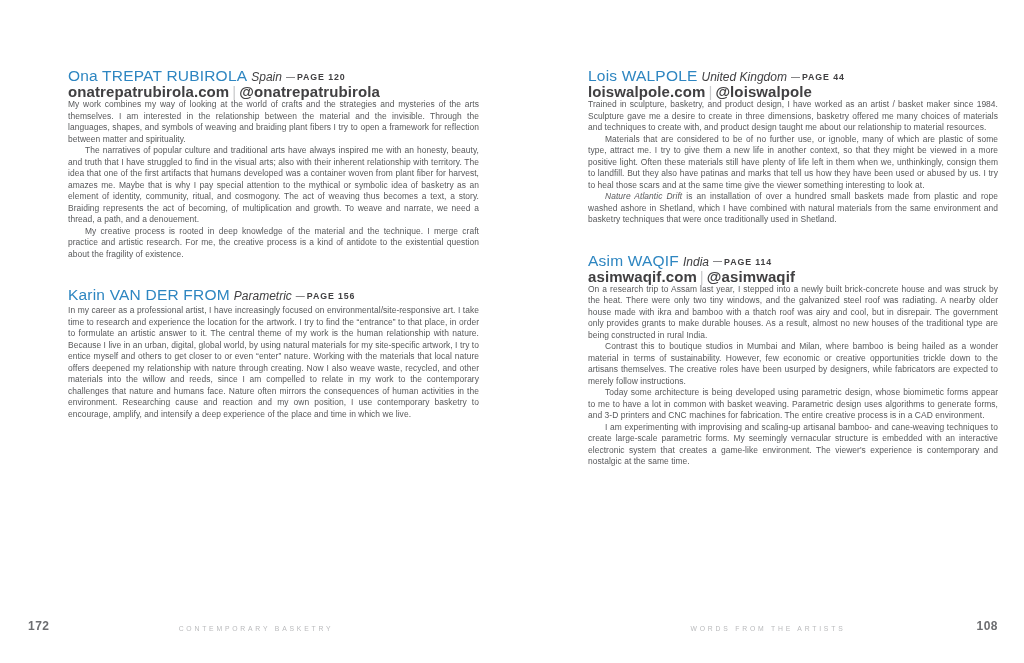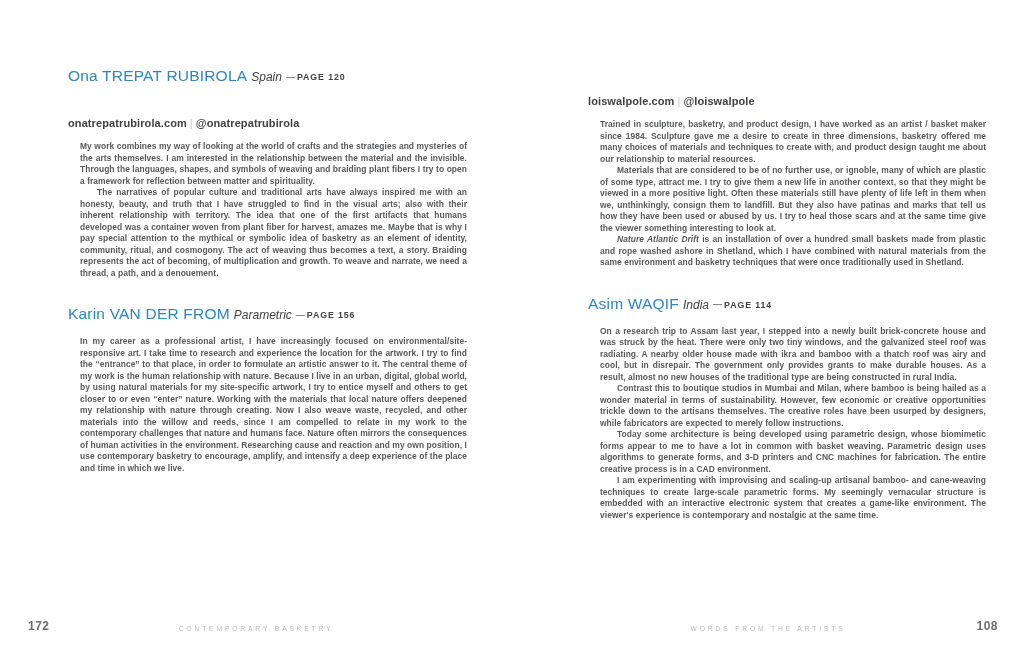--- a/index.html
+++ b/index.html
@@ -60,34 +60,33 @@
     vertical-align: 1.5px;
   }
   .page-ref {
     font-size: 8.8px;
     font-weight: bold;
     color: var(--dark);
     letter-spacing: 0.9px;
     vertical-align: 1.5px;
   }
   .contact-line {
-    font-size: 11px;
+    font-size: 15px;
     font-weight: bold;
     color: var(--dark);
     line-height: 11px;
     margin-bottom: 2px;
     letter-spacing: 0.1px;
-    margin-top: 32px;
   }
   .contact-sep {
     color: #c9cacc;
     font-weight: normal;
     margin: 0 3px;
   }
-  .bio { margin: 12px; font-weight: bold; }
+  .bio { margin: 0; }
   .bio-para {
     margin: 0;
     font-size: 8.45px;
     line-height: 11.5px;
     color: var(--body);
     text-align: justify;
     letter-spacing: 0.05px;
   }
   .bio-para.indent { text-indent: 17px; }
   .bio-para i { font-style: italic; }
@@ -120,47 +119,50 @@
 <div class="spread">
 
   <div class="page left">
     <div class="content" id="left-col">
   <section class="artist-section">
     <h2 class="artist-heading"><span class="artist-name">Ona TREPAT RUBIROLA</span><span class="artist-country">Spain</span><span class="dash">—</span><span class="page-ref">PAGE 120</span></h2>
     <div class="contact-line"><span class="website">onatrepatrubirola.com</span><span class="contact-sep">|</span><span class="handle">@onatrepatrubirola</span></div>
     <div class="bio">
             <p class="bio-para">My work combines my way of looking at the world of crafts and the strategies and mysteries of the arts themselves. I am interested in the relationship between the material and the invisible. Through the languages, shapes, and symbols of weaving and braiding plant fibers I try to open a framework for reflection between matter and spirituality.</p>
             <p class="bio-para indent">The narratives of popular culture and traditional arts have always inspired me with an honesty, beauty, and truth that I have struggled to find in the visual arts; also with their inherent relationship with territory. The idea that one of the first artifacts that humans developed was a container woven from plant fiber for harvest, amazes me. Maybe that is why I pay special attention to the mythical or symbolic idea of basketry as an element of identity, community, ritual, and cosmogony. The act of weaving thus becomes a text, a story. Braiding represents the act of becoming, of multiplication and growth. To weave and narrate, we need a thread, a path, and a denouement.</p>
+            <p class="bio-para indent">My creative process is rooted in deep knowledge of the material and the technique. I merge craft practice and artistic research. For me, the creative process is a kind of antidote to the existential question about the fragility of existence.</p>
           </div>
   </section>
 
   <section class="artist-section">
     <h2 class="artist-heading"><span class="artist-name">Karin VAN DER FROM</span><span class="artist-country">Parametric</span><span class="dash">—</span><span class="page-ref">PAGE 156</span></h2>
     <div class="bio">
             <p class="bio-para">In my career as a professional artist, I have increasingly focused on environmental/site-responsive art. I take time to research and experience the location for the artwork. I try to find the “entrance” to that place, in order to formulate an artistic answer to it. The central theme of my work is the human relationship with nature. Because I live in an urban, digital, global world, by using natural materials for my site-specific artwork, I try to entice myself and others to get closer to or even “enter” nature. Working with the materials that local nature offers deepened my relationship with nature through creating. Now I also weave waste, recycled, and other materials into the willow and reeds, since I am compelled to relate in my work to the contemporary challenges that nature and humans face. Nature often mirrors the consequences of human activities in the environment. Researching cause and reaction and my own position, I use contemporary basketry to encourage, amplify, and intensify a deep experience of the place and time in which we live.</p>
           </div>
   </section>
 </div>
     <div class="page-number">172</div>
     <div class="running-footer">CONTEMPORARY BASKETRY</div>
   </div>
 
   <div class="page right">
     <div class="content" id="right-col">
   <section class="artist-section">
+    <h2 class="artist-heading"><span class="artist-name">Lois WALPOLE</span><span class="artist-country">United Kingdom</span><span class="dash">—</span><span class="page-ref">PAGE 44</span></h2>
     <div class="contact-line"><span class="website">loiswalpole.com</span><span class="contact-sep">|</span><span class="handle">@loiswalpole</span></div>
     <div class="bio">
             <p class="bio-para">Trained in sculpture, basketry, and product design, I have worked as an artist / basket maker since 1984. Sculpture gave me a desire to create in three dimensions, basketry offered me many choices of materials and techniques to create with, and product design taught me about our relationship to material resources.</p>
             <p class="bio-para indent">Materials that are considered to be of no further use, or ignoble, many of which are plastic of some type, attract me. I try to give them a new life in another context, so that they might be viewed in a more positive light. Often these materials still have plenty of life left in them when we, unthinkingly, consign them to landfill. But they also have patinas and marks that tell us how they have been used or abused by us. I try to heal those scars and at the same time give the viewer something interesting to look at.</p>
             <p class="bio-para indent"><i>Nature Atlantic Drift</i> is an installation of over a hundred small baskets made from plastic and rope washed ashore in Shetland, which I have combined with natural materials from the same environment and basketry techniques that were once traditionally used in Shetland.</p>
           </div>
   </section>
 
   <section class="artist-section">
     <h2 class="artist-heading"><span class="artist-name">Asim WAQIF</span><span class="artist-country">India</span><span class="dash">—</span><span class="page-ref">PAGE 114</span></h2>
+    <div class="contact-line"><span class="website">asimwaqif.com</span><span class="contact-sep">|</span><span class="handle">@asimwaqif</span></div>
     <div class="bio">
             <p class="bio-para">On a research trip to Assam last year, I stepped into a newly built brick-concrete house and was struck by the heat. There were only two tiny windows, and the galvanized steel roof was radiating. A nearby older house made with ikra and bamboo with a thatch roof was airy and cool, but in disrepair. The government only provides grants to make durable houses. As a result, almost no new houses of the traditional type are being constructed in rural India.</p>
             <p class="bio-para indent">Contrast this to boutique studios in Mumbai and Milan, where bamboo is being hailed as a wonder material in terms of sustainability. However, few economic or creative opportunities trickle down to the artisans themselves. The creative roles have been usurped by designers, while fabricators are expected to merely follow instructions.</p>
             <p class="bio-para indent">Today some architecture is being developed using parametric design, whose biomimetic forms appear to me to have a lot in common with basket weaving. Parametric design uses algorithms to generate forms, and 3-D printers and CNC machines for fabrication. The entire creative process is in a CAD environment.</p>
             <p class="bio-para indent">I am experimenting with improvising and scaling-up artisanal bamboo- and cane-weaving techniques to create large-scale parametric forms. My seemingly vernacular structure is embedded with an interactive electronic system that creates a game-like environment. The viewer's experience is contemporary and nostalgic at the same time.</p>
           </div>
   </section>
 </div>
     <div class="page-number">108</div>
     <div class="running-footer">WORDS FROM THE ARTISTS</div>

